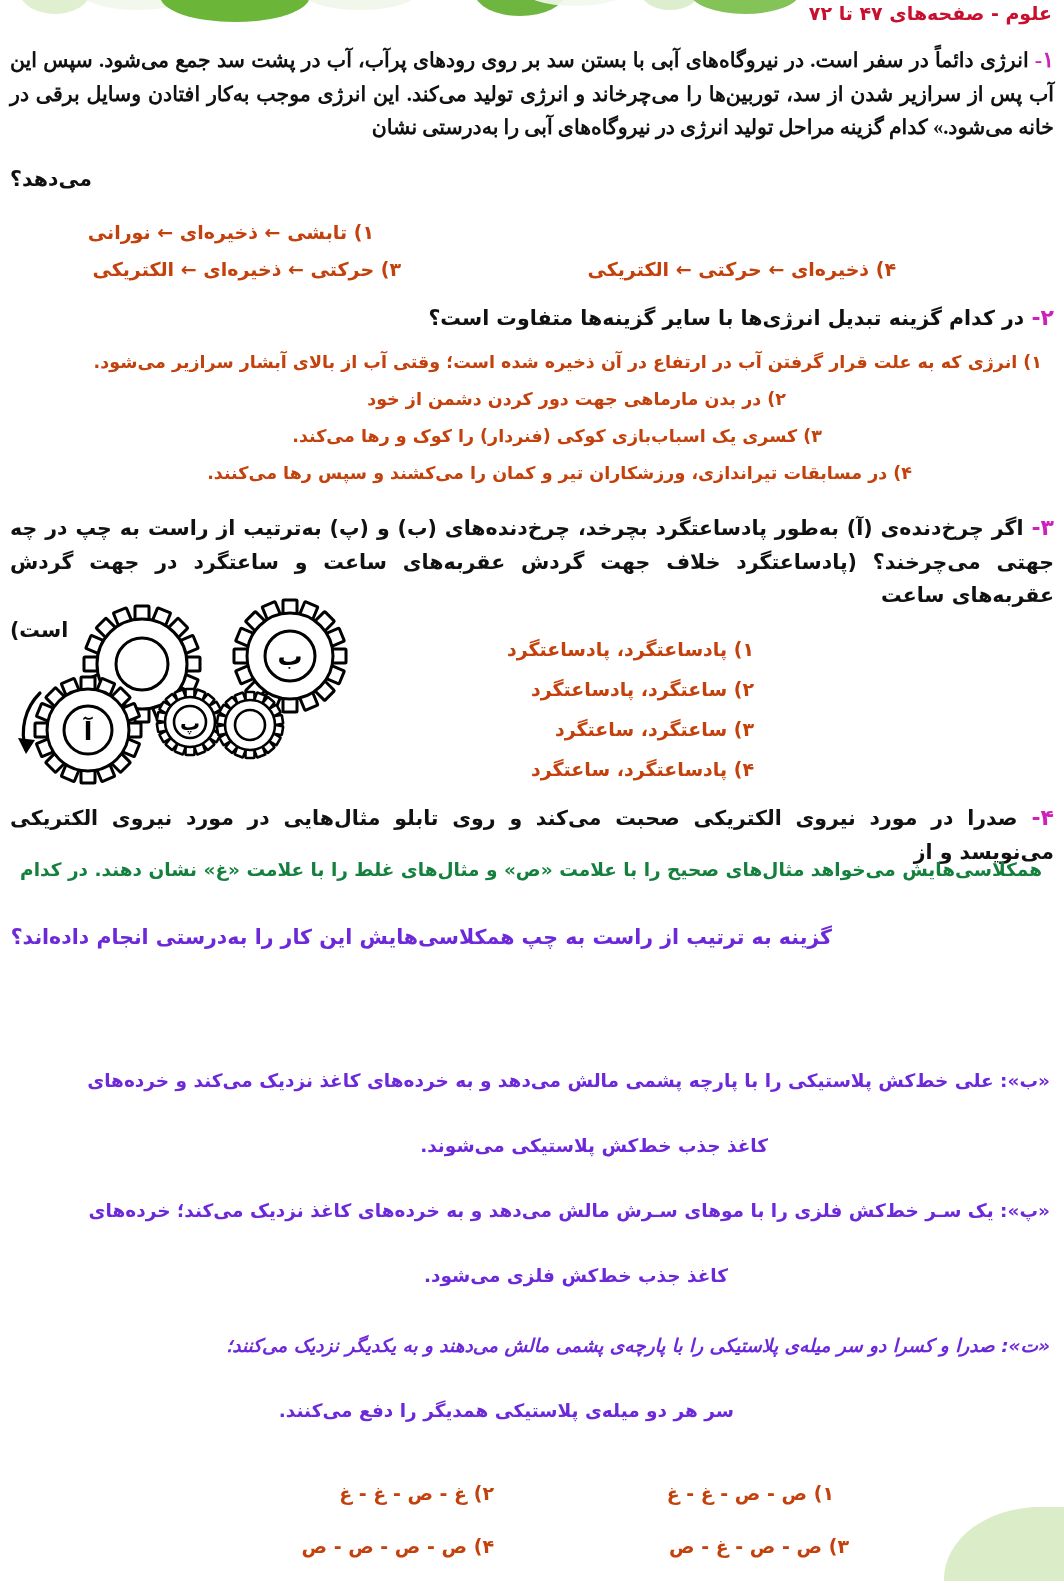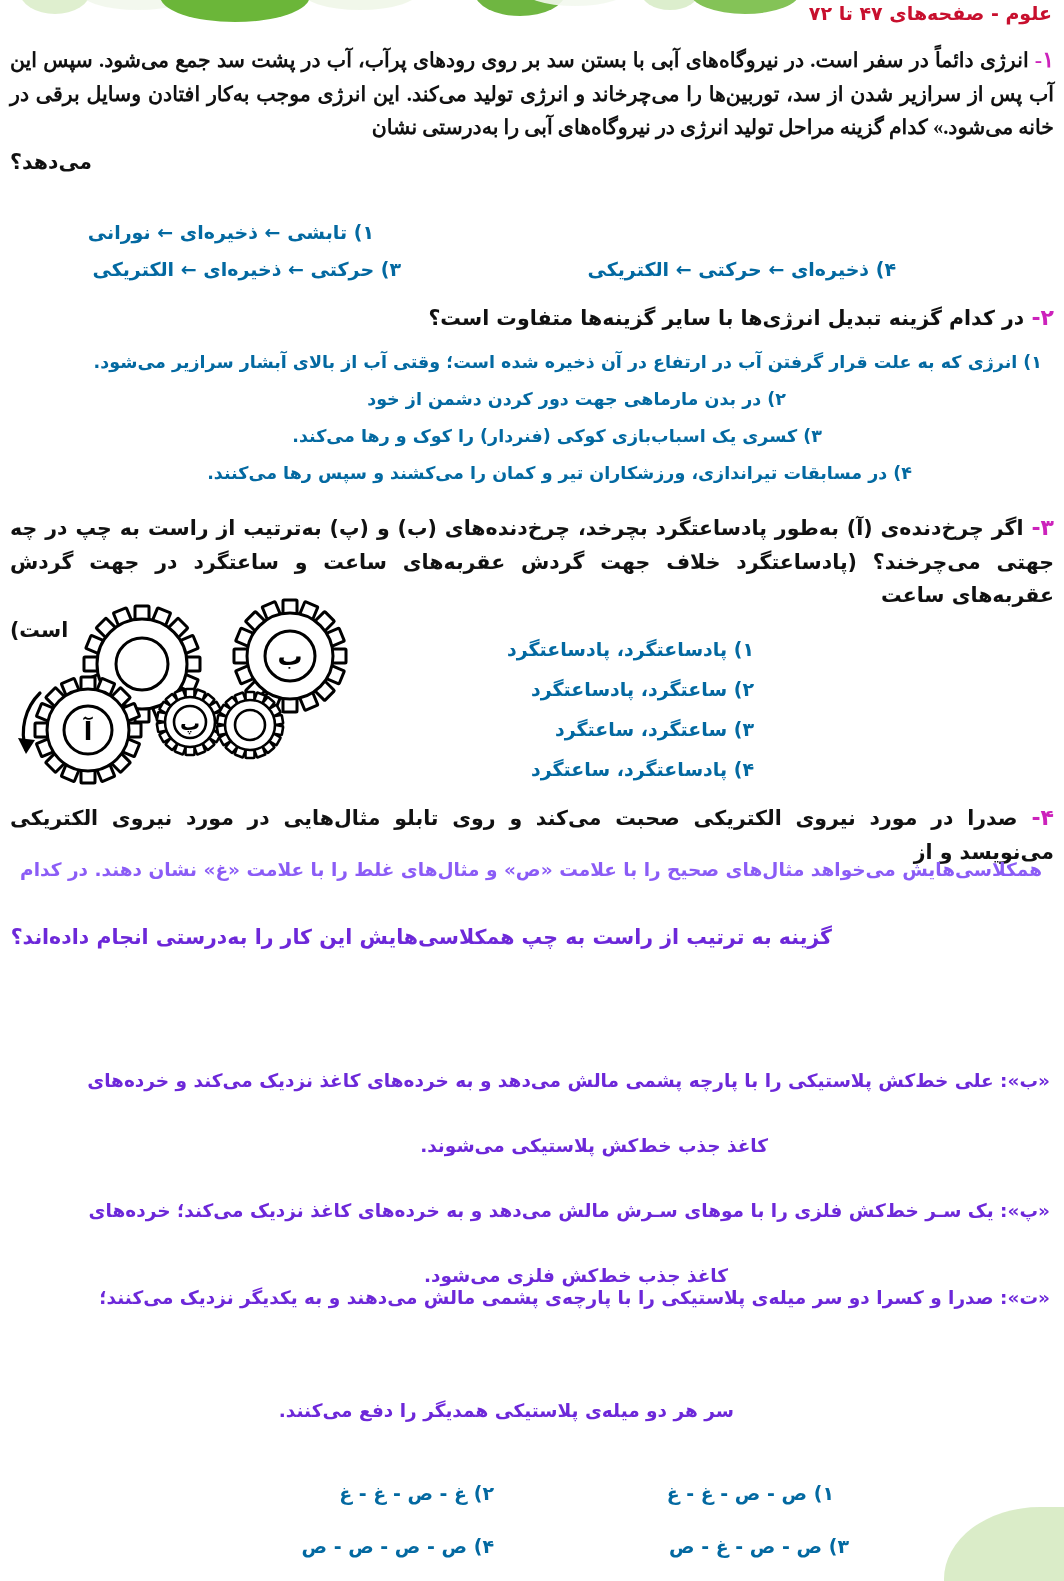--- a/index.html
+++ b/index.html
@@ -84,30 +84,30 @@
     color: #111111;
     font-weight: bold;
     font-size: 20.5px;
     line-height: 1.62;
     text-align: justify;
     text-justify: inter-word;
   }
 
   .opt {
     position: absolute;
-    color: #0369a1;
+    color: #c2410c;
     font-weight: bold;
     font-size: 19px;
     white-space: nowrap;
   }
   .opt.small { font-size: 17.5px; }
 
   .stmt {
     position: absolute;
-    color: #8b5cf6;
+    color: #15803d;
     font-weight: bold;
     font-size: 18.5px;
     line-height: 1.6;
     text-align: justify;
   }
   .stmt-cont {
     position: absolute;
     color: #6d28d9;
     font-weight: bold;
     font-size: 18.5px;
@@ -144,21 +144,21 @@
     <div class="leaf leaf-h"></div>
   </div>
 
   <div class="header">علوم - صفحه‌های ۴۷ تا ۷۲</div>
 
   <div class="qblock" style="top:42px; right:10px; width:1044px;">
     <div class="qtext" style="text-align:justify;font-family:Liberation Serif, serif;">
       <span class="qnum">۱-</span>
       <span>انرژی دائماً در سفر است. در نیروگاه‌های آبی با بستن سد بر روی رودهای پرآب، آب در پشت سد جمع می‌شود. سپس این آب پس از سرازیر شدن از سد، توربین‌ها را می‌چرخاند و انرژی تولید می‌کند. این انرژی موجب به‌کار افتادن وسایل برقی در خانه می‌شود.» کدام گزینه مراحل تولید انرژی در نیروگاه‌های آبی را به‌درستی نشان</span>
     </div>
-    <div class="qtext" style="text-align:left; margin-top:2px;">می‌دهد؟</div>
+    <div class="qtext" style="text-align:left; margin-top:19px;">می‌دهد؟</div>
   </div>
 
   <div class="opt" style="top:221px; right:690px;">۱) تابشی  ← ذخیره‌ای ← نورانی</div>
   <div class="opt" style="top:258px; right:663px;">۳) حرکتی ← ذخیره‌ای ← الکتریکی</div>
   <div class="opt" style="top:258px; right:168px;">۴) ذخیره‌ای ← حرکتی ← الکتریکی</div>
 
   <div class="qblock" style="top:300px; right:10px; width:1044px; text-align:right;">
     <div class="qtext" style="text-align:right;">
       <span class="qnum">۲-</span>
       <span>در کدام گزینه تبدیل انرژی‌ها با سایر گزینه‌ها متفاوت است؟</span>
@@ -339,21 +339,21 @@
   <div class="stmt" style="top:855px; right:22px; width:1022px; text-align:justify;">همکلاسی‌هایش می‌خواهد مثال‌های صحیح را با علامت «ص» و مثال‌های غلط را با علامت «غ» نشان دهند. در کدام</div>
   <div class="stmt-cont" style="top:925px; right:232px; font-size:20.5px;">گزینه به ترتیب از راست به چپ همکلاسی‌هایش این کار را به‌درستی انجام داده‌اند؟</div>
 
 
   <div class="stmt-cont" style="top:1070px; right:14px;">«ب»: علی خط‌کش پلاستیکی را با پارچه پشمی مالش می‌دهد و به خرده‌های کاغذ نزدیک می‌کند و  خرده‌های</div>
   <div class="stmt-cont" style="top:1135px; right:296px;">کاغذ جذب خط‌کش پلاستیکی می‌شوند.</div>
 
   <div class="stmt-cont" style="top:1200px; right:14px;">«پ»: یک سـر خط‌کش فلزی را با موهای سـرش مالش می‌دهد و به خرده‌های کاغذ نزدیک می‌کند؛ خرده‌های</div>
   <div class="stmt-cont" style="top:1265px; right:336px;">کاغذ جذب خط‌کش فلزی می‌شود.</div>
 
-  <div class="stmt-cont" style="top:1287px; right:14px;">«ت»:  صدرا و کسرا دو  سر میله‌ی پلاستیکی را با پارچه‌ی پشمی مالش می‌دهند و به یکدیگر نزدیک می‌کنند؛</div>
+  <div class="stmt-cont" style="top:1335px; right:14px;font-style:italic;">«ت»:  صدرا و کسرا دو  سر میله‌ی پلاستیکی را با پارچه‌ی پشمی مالش می‌دهند و به یکدیگر نزدیک می‌کنند؛</div>
   <div class="stmt-cont" style="top:1400px; right:330px;">سر هر دو میله‌ی پلاستیکی همدیگر را دفع می‌کنند.</div>
 
   <div class="opt" style="top:1482px; right:230px;">۱) ص - ص - غ - غ</div>
   <div class="opt" style="top:1482px; right:570px;">۲) غ - ص - غ - غ</div>
   <div class="opt" style="top:1535px; right:215px;">۳) ص - ص - غ - ص</div>
   <div class="opt" style="top:1535px; right:570px;">۴) ص - ص - ص - ص</div>
 
   <div class="deco-bottom-right"></div>
 
 </div>

